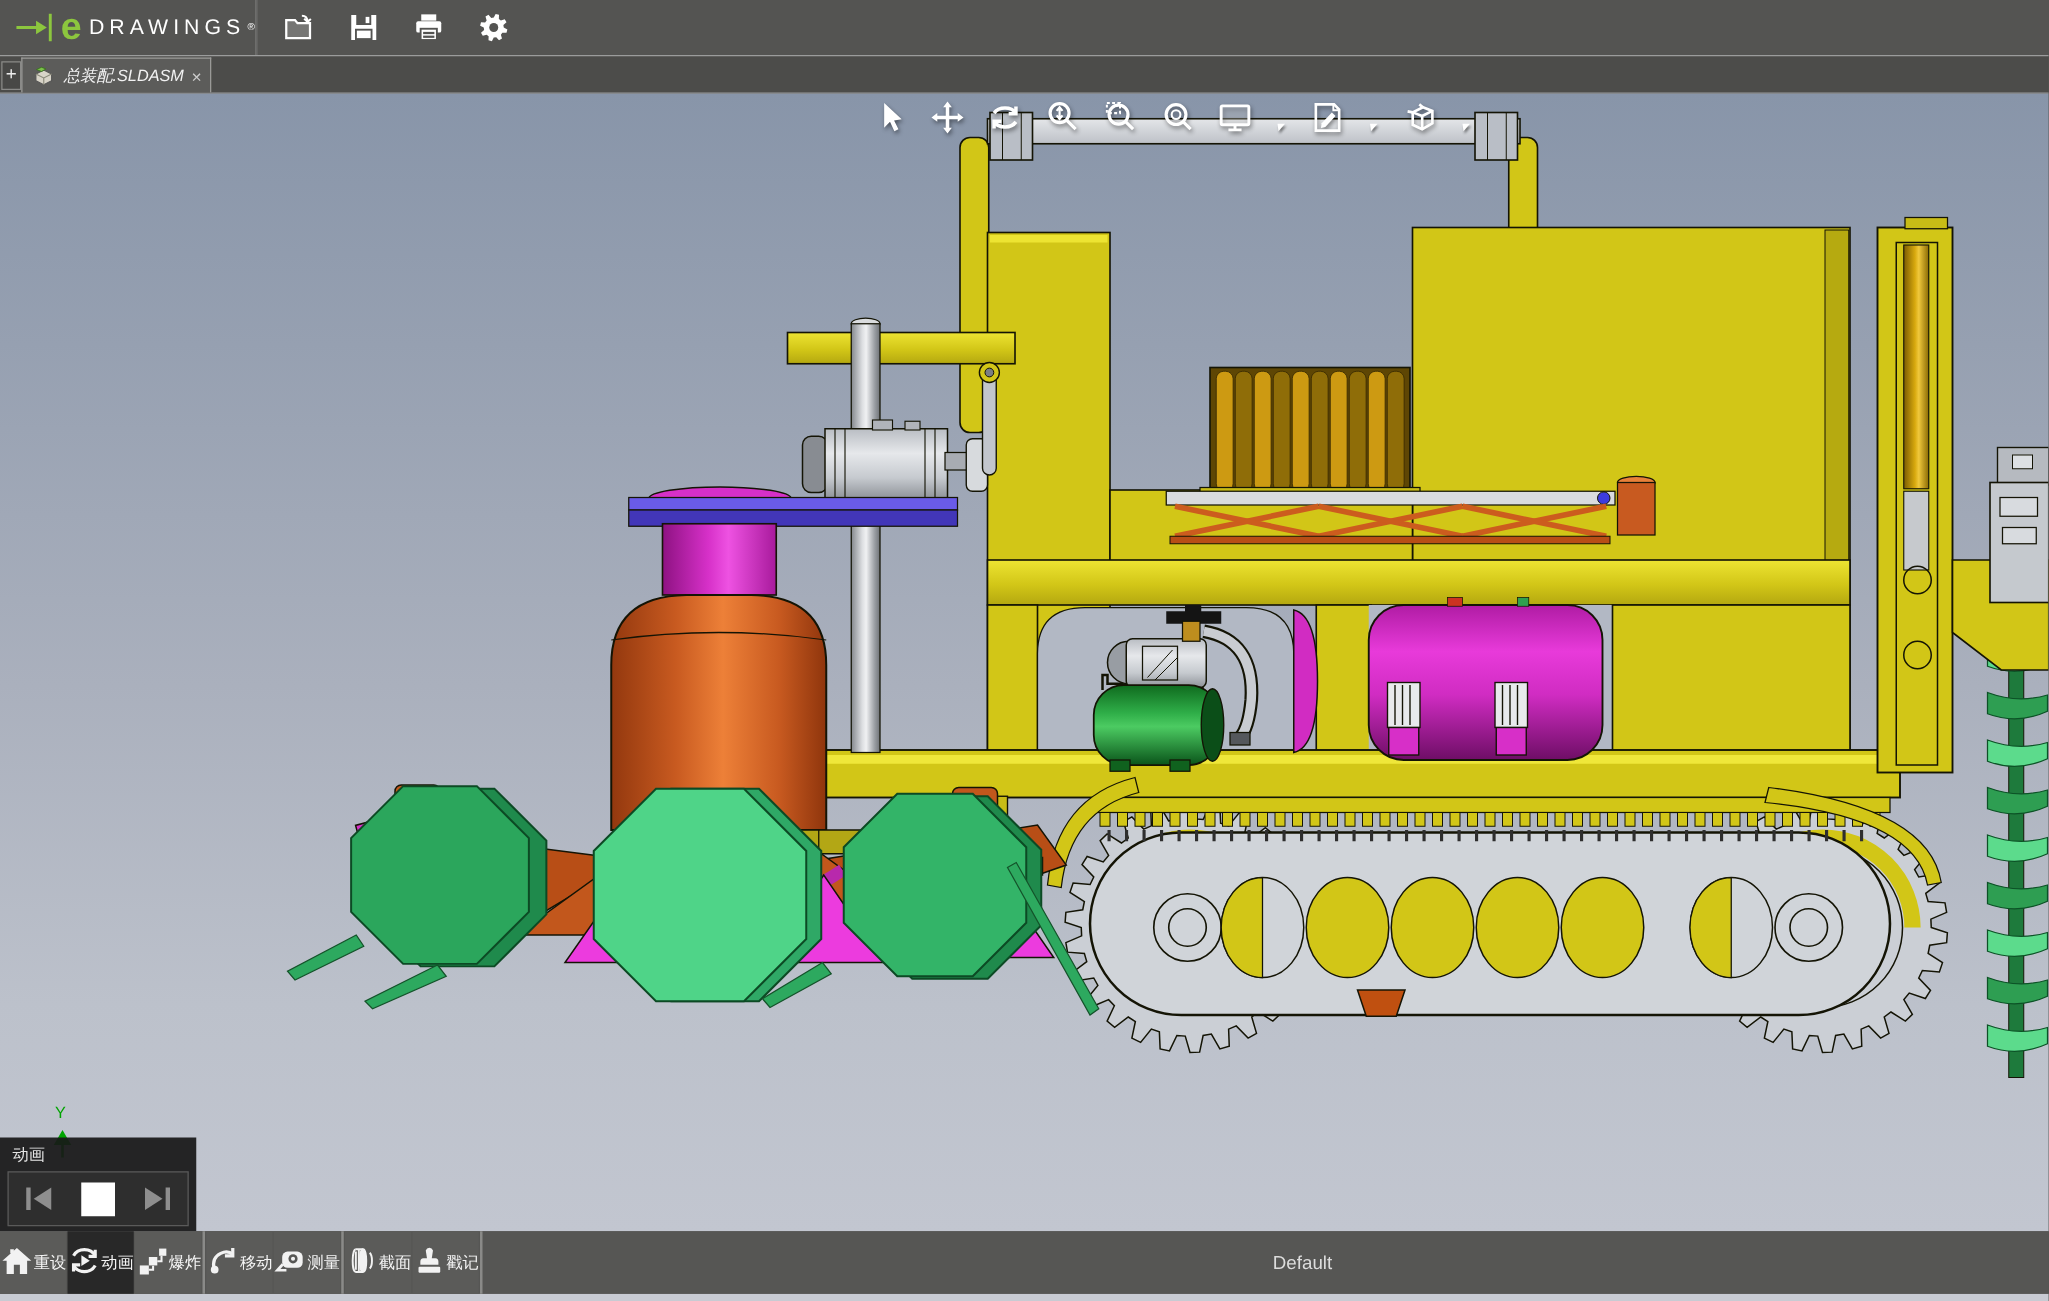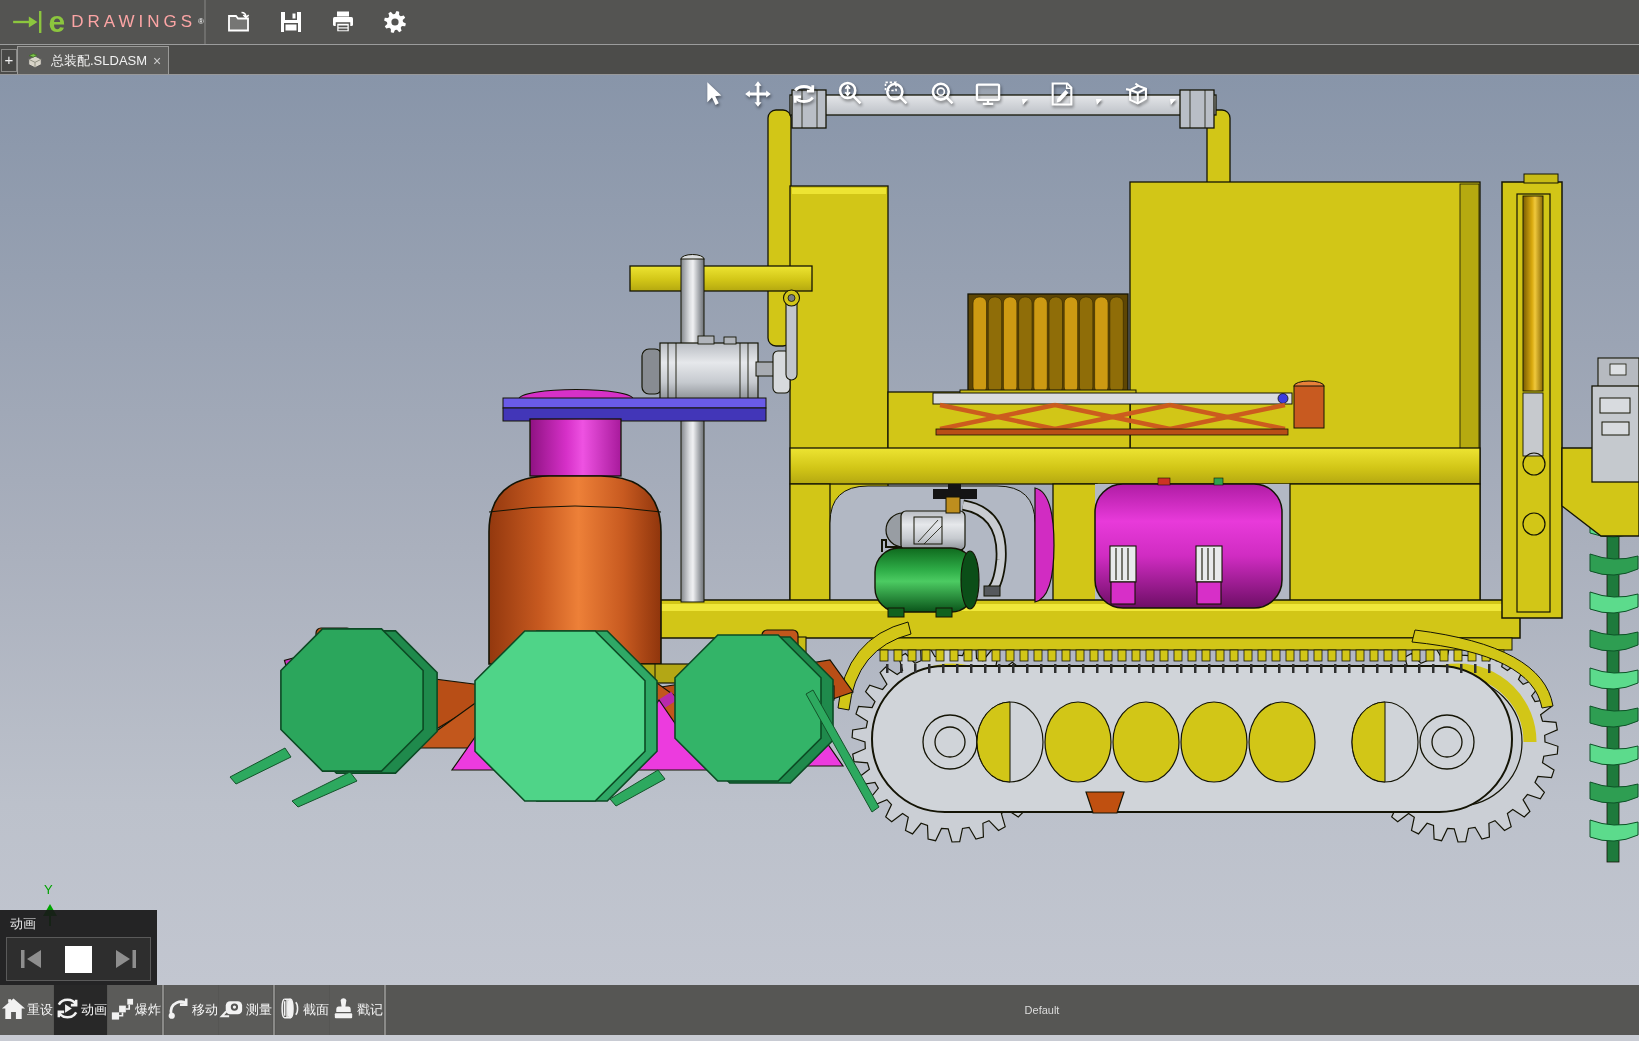--- a/index.html
+++ b/index.html
@@ -5,37 +5,37 @@
   html,body{margin:0;padding:0;}
   body{width:1639px;height:1041px;overflow:hidden;background:#555553;
        font-family:"Liberation Sans", sans-serif; -webkit-font-smoothing:antialiased;}
   .app{width:1639px;height:1041px;position:relative;}
 
   
   .menubar{height:44px;background:#545452;display:flex;align-items:center;}
   .logo{width:204px;height:44px;display:flex;align-items:center;padding-left:10px;box-sizing:border-box;gap:2px;}
   .logo svg{display:block;}
   .logo-e{color:#8CC63E;font-size:30px;font-weight:bold;line-height:30px;margin-left:2px;}
-  .logo-text{color:#fca5a5;font-size:17px;letter-spacing:4px;margin-left:4px;text-align:center;}
+  .logo-text{color:#ffffff;font-size:17px;letter-spacing:4px;margin-left:4px;text-align:center;}
   .logo-reg{color:#FFFFFF;font-size:8px;vertical-align:top;line-height:10px;}
   .vsep{width:1px;height:44px;background:#6E6E6C;}
   .menus{display:flex;align-items:center;height:44px;padding:0 6px;}
   .menuitem{color:#FFFFFF;font-size:15px;padding:0 15px;line-height:44px;cursor:default;}
   .quickbar{display:flex;align-items:center;gap:26px;padding-left:20px;}
   .qicon{width:26px;height:26px;display:inline-block;}
   .qicon svg{width:26px;height:26px;display:block;}
 
   
   .tabbar{height:31px;background:#4C4C4A;border-top:1px solid #9B9C9C;border-bottom:1px solid #98999B;
           box-sizing:border-box;position:relative;}
   .newtab{position:absolute;left:1px;bottom:2px;width:14px;height:21px;background:#484846;border:1px solid #8A8A88;
           color:#EEE;font-size:15px;line-height:20px;text-align:center;}
   .tab{position:absolute;left:17px;bottom:0;height:28px;width:152px;background:#5C5C5A;
        border:1px solid #9A9A98;border-bottom:none;box-sizing:border-box;display:flex;align-items:center;
-       gap:6px;padding:0 7px;}
+       gap:6px;padding:0 7px;font-style:italic;}
   .tabicon svg{width:20px;height:18px;display:block;}
   .tablabel{color:#F2F2F2;font-size:13px;white-space:nowrap;}
   .tabclose{color:#CCCCCC;font-size:14px;margin-left:auto;line-height:14px;}
 
   
   .viewport{position:relative;width:1639px;height:910px;overflow:hidden;
     background:linear-gradient(180deg,#8895A9 0%, #96A0B1 22%, #AAB0BD 52%, #BCC1CB 80%, #C2C6D0 100%);}
   .model{position:absolute;left:0;top:0;}
 
   
@@ -57,21 +57,21 @@
   
   .bottombar{position:relative;height:50px;background:#565654;display:flex;align-items:stretch;}
   .bbtn{width:53px;margin-right:1px;background:#5B5B59;display:flex;flex-direction:row;align-items:center;
         justify-content:flex-end;padding-bottom:2px;box-sizing:border-box;}
   .bbtn.active{background:#282828;}
   .bicon{width:27px;height:27px;margin-bottom:1px;}
   .bicon svg{width:27px;height:27px;display:block;}
   .blabel{color:#F5F5F5;font-size:13px;line-height:15px;white-space:nowrap;}
   .bsep{width:2px;background:#8A8A88;margin-right:1px;}
   .config{position:absolute;left:1042px;top:0;height:50px;transform:translateX(-50%);
-          display:flex;align-items:center;color:#DCDCDC;font-size:11px;}
+          display:flex;align-items:center;color:#DCDCDC;font-size:15px;}
   .taskstrip{height:6px;background:#C8CBD3;}
 </style>
 </head>
 <body>
 
 <div class="app">
 
   <header class="menubar">
     <div class="logo">
       <svg width="44" height="36" viewBox="0 0 44 36">

